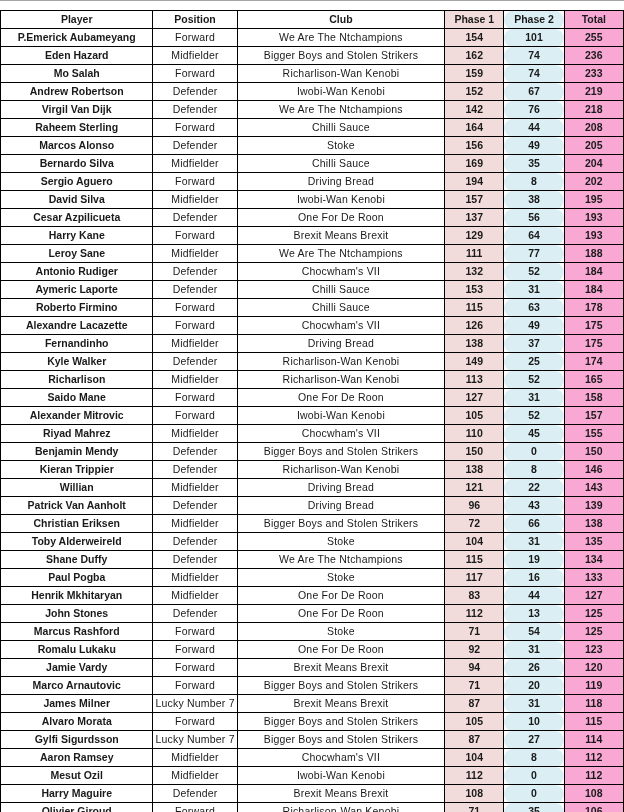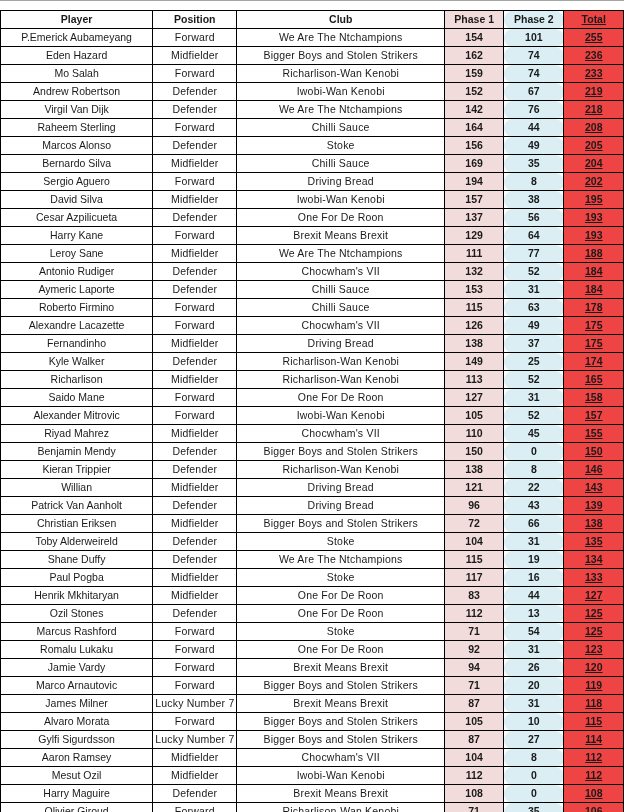--- a/index.html
+++ b/index.html
@@ -22,25 +22,25 @@
     overflow: hidden;
     line-height: 17px;
   }
   table.sheet th { font-weight: bold; }
   col.c-player { width: 154px; }
   col.c-position { width: 78px; }
   col.c-club { width: 210px; }
   col.c-p1 { width: 60px; }
   col.c-p2 { width: 61px; }
   col.c-total { width: 61px; }
-  .player { font-weight: normal; }
+  .player { font-weight: bold; }
   .position, .club { font-weight: normal; letter-spacing: 0.2px; }
   .p1 { background: #f2dcdb; font-weight: bold; }
   .p2 { background: #daeef3; font-weight: bold; border-radius: 9px; }
-  .tot { background: #ef4444; font-weight: bold; text-decoration: underline; }
+  .tot { background: #f9a8d4; font-weight: bold; }
   th.p1, th.p2, th.tot { font-weight: bold; }
 </style>
 </head>
 <body>
 
 <div class="topline"></div>
 
 <table class="sheet">
   <colgroup>
     <col class="c-player">
@@ -311,21 +311,21 @@
       </tr>
       <tr>
         <td class="player">Henrik Mkhitaryan</td>
         <td class="position">Midfielder</td>
         <td class="club">One For De Roon</td>
         <td class="p1">83</td>
         <td class="p2">44</td>
         <td class="tot">127</td>
       </tr>
       <tr>
-        <td class="player">Ozil Stones</td>
+        <td class="player">John Stones</td>
         <td class="position">Defender</td>
         <td class="club">One For De Roon</td>
         <td class="p1">112</td>
         <td class="p2">13</td>
         <td class="tot">125</td>
       </tr>
       <tr>
         <td class="player">Marcus Rashford</td>
         <td class="position">Forward</td>
         <td class="club">Stoke</td>

